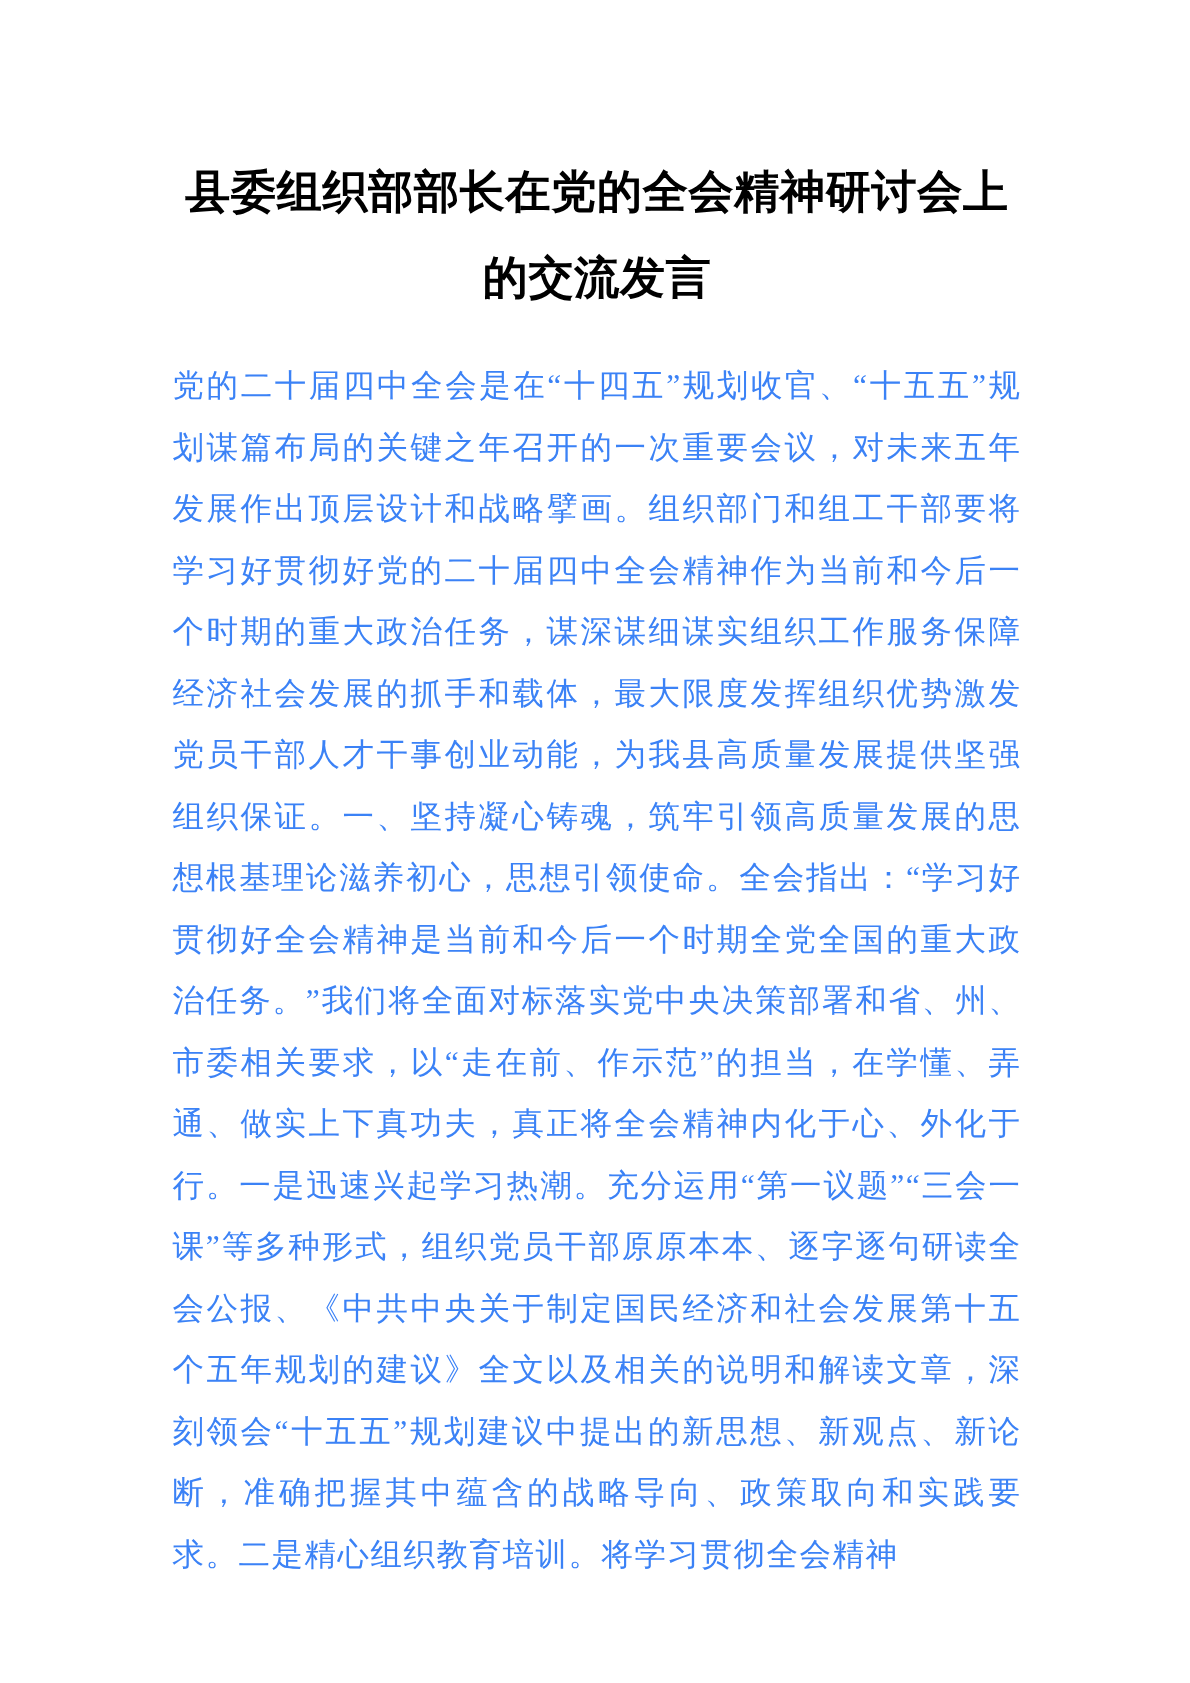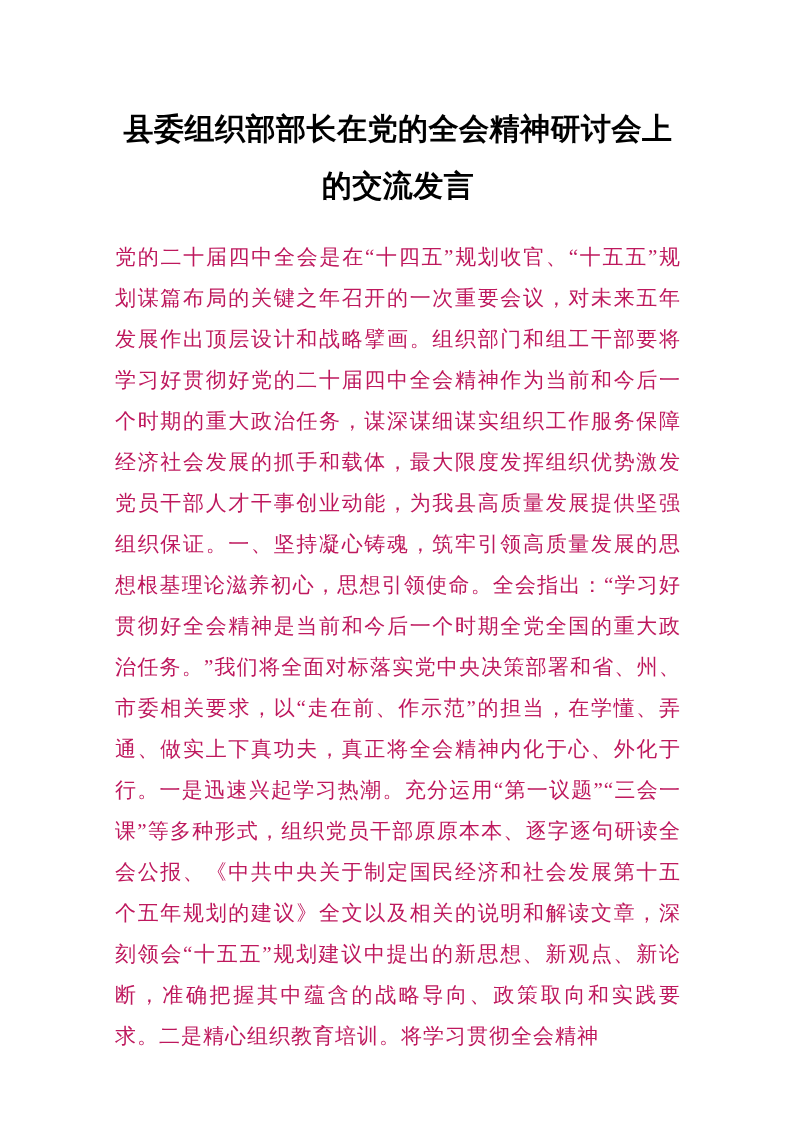--- a/index.html
+++ b/index.html
@@ -28,21 +28,21 @@
     letter-spacing: 0.5px;
     color: #000000;
     font-family: "Liberation Serif", "DejaVu Serif", serif;
   }
   .doc-body {
     margin: 23px 0 0 0;
     font-size: 21px;
     line-height: 41px;
     letter-spacing: 1px;
     text-align: justify;
-    color: #be185d;
+    color: #3b82f6;
     word-break: break-all;
   }
 </style>
 </head>
 <body>
 
 <div class="page">
   <h1 class="doc-title">县委组织部部长在党的全会精神研讨会上的交流发言</h1>
   <p class="doc-body">党的二十届四中全会是在“十四五”规划收官、“十五五”规划谋篇布局的关键之年召开的一次重要会议，对未来五年发展作出顶层设计和战略擘画。组织部门和组工干部要将学习好贯彻好党的二十届四中全会精神作为当前和今后一个时期的重大政治任务，谋深谋细谋实组织工作服务保障经济社会发展的抓手和载体，最大限度发挥组织优势激发党员干部人才干事创业动能，为我县高质量发展提供坚强组织保证。一、坚持凝心铸魂，筑牢引领高质量发展的思想根基理论滋养初心，思想引领使命。全会指出：“学习好贯彻好全会精神是当前和今后一个时期全党全国的重大政治任务。”我们将全面对标落实党中央决策部署和省、州、市委相关要求，以“走在前、作示范”的担当，在学懂、弄通、做实上下真功夫，真正将全会精神内化于心、外化于行。一是迅速兴起学习热潮。充分运用“第一议题”“三会一课”等多种形式，组织党员干部原原本本、逐字逐句研读全会公报、《中共中央关于制定国民经济和社会发展第十五个五年规划的建议》全文以及相关的说明和解读文章，深刻领会“十五五”规划建议中提出的新思想、新观点、新论断，准确把握其中蕴含的战略导向、政策取向和实践要求。二是精心组织教育培训。将学习贯彻全会精神</p>
 </div>

